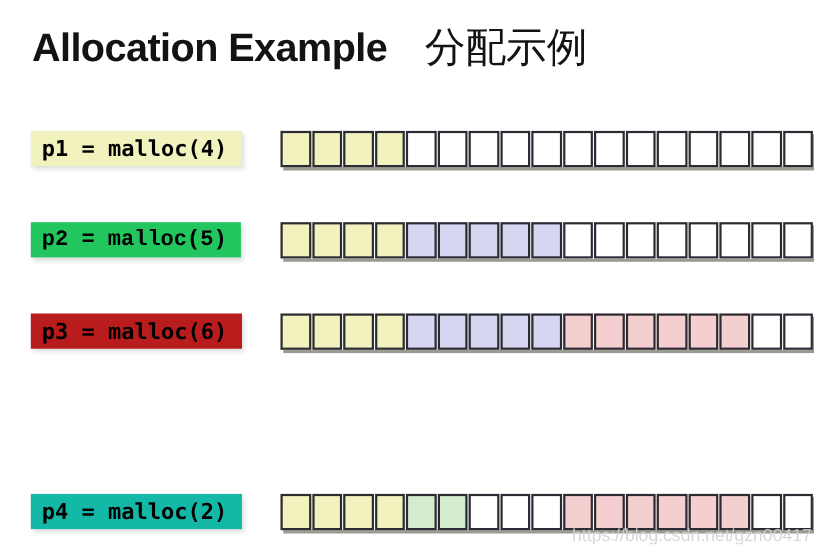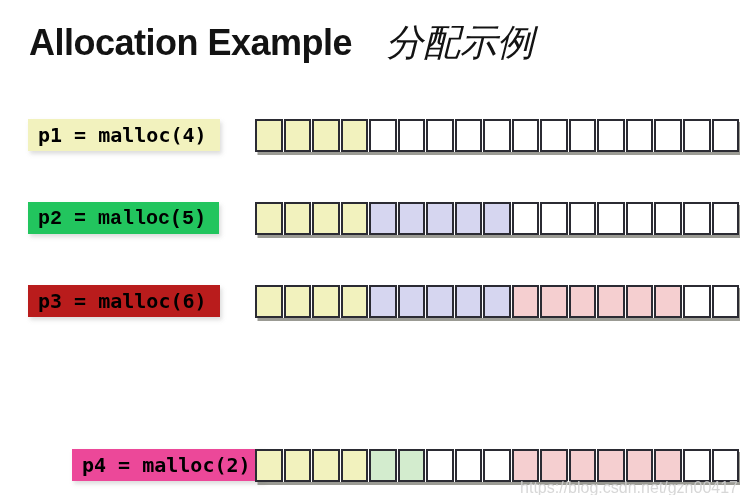--- a/index.html
+++ b/index.html
@@ -33,21 +33,20 @@
     font-size: 36px;
     letter-spacing: -0.5px;
     color: #131313;
   }
   .title-zh {
     font-family: "DejaVu Serif", serif;
     font-size: 37px;
     font-weight: 500;
     color: #131313;
     margin-left: 34px;
-    font-style: italic;
   }
   .alloc-row {
     position: absolute;
     left: 0;
     width: 740px;
     height: 33px;
   }
   .row-1 { top: 119px; }
   .row-2 { top: 202px; }
   .row-3 { top: 285px; }
@@ -169,21 +168,21 @@
         <div class="cell" style="background: rgb(245, 207, 208);"></div>
         <div class="cell" style="background: rgb(245, 207, 208);"></div>
         <div class="cell" style="background: rgb(245, 207, 208);"></div>
         <div class="cell" style="background: rgb(255, 255, 255);"></div>
         <div class="cell" style="background: rgb(255, 255, 255);"></div>
       </div>
   </div>
 
 
   <div class="alloc-row row-5">
-    <div class="code-label" style="background: #ec4899; margin-left: 44px;">p4 = malloc(2)</div>
+    <div class="code-label" style="background: #14b8a6;">p4 = malloc(2)</div>
     <div class="cell-strip">
         <div class="cell" style="background: rgb(242, 242, 190);"></div>
         <div class="cell" style="background: rgb(242, 242, 190);"></div>
         <div class="cell" style="background: rgb(242, 242, 190);"></div>
         <div class="cell" style="background: rgb(242, 242, 190);"></div>
         <div class="cell" style="background: rgb(211, 236, 206);"></div>
         <div class="cell" style="background: rgb(211, 236, 206);"></div>
         <div class="cell" style="background: rgb(255, 255, 255);"></div>
         <div class="cell" style="background: rgb(255, 255, 255);"></div>
         <div class="cell" style="background: rgb(255, 255, 255);"></div>

